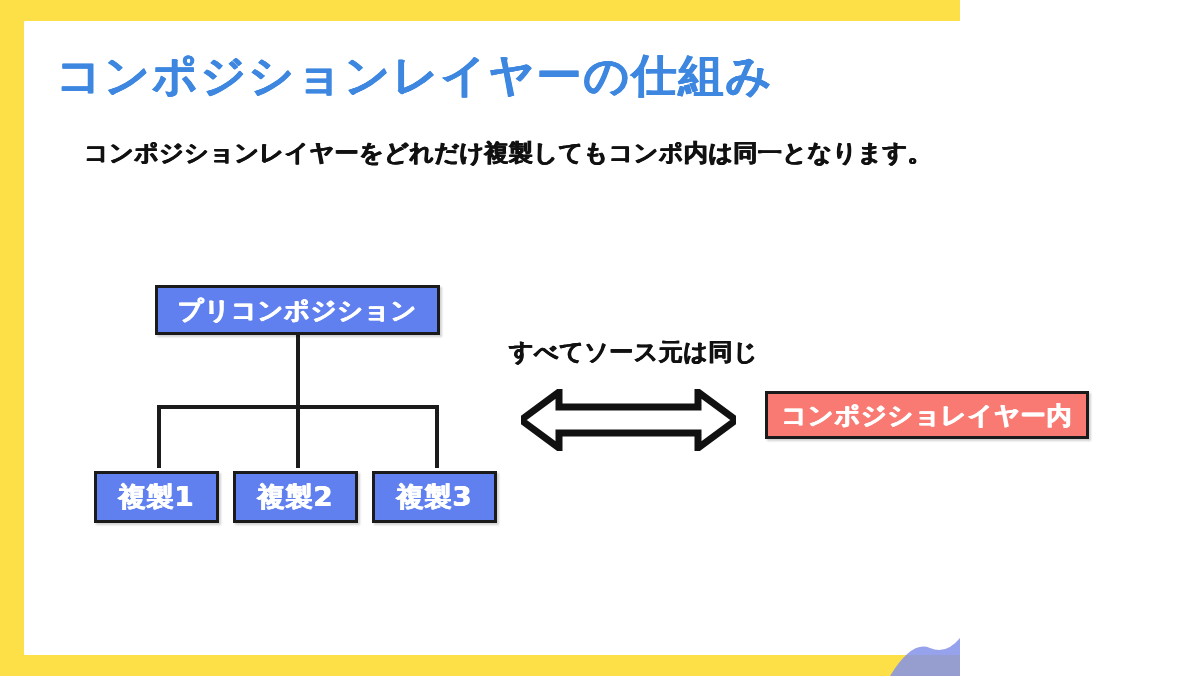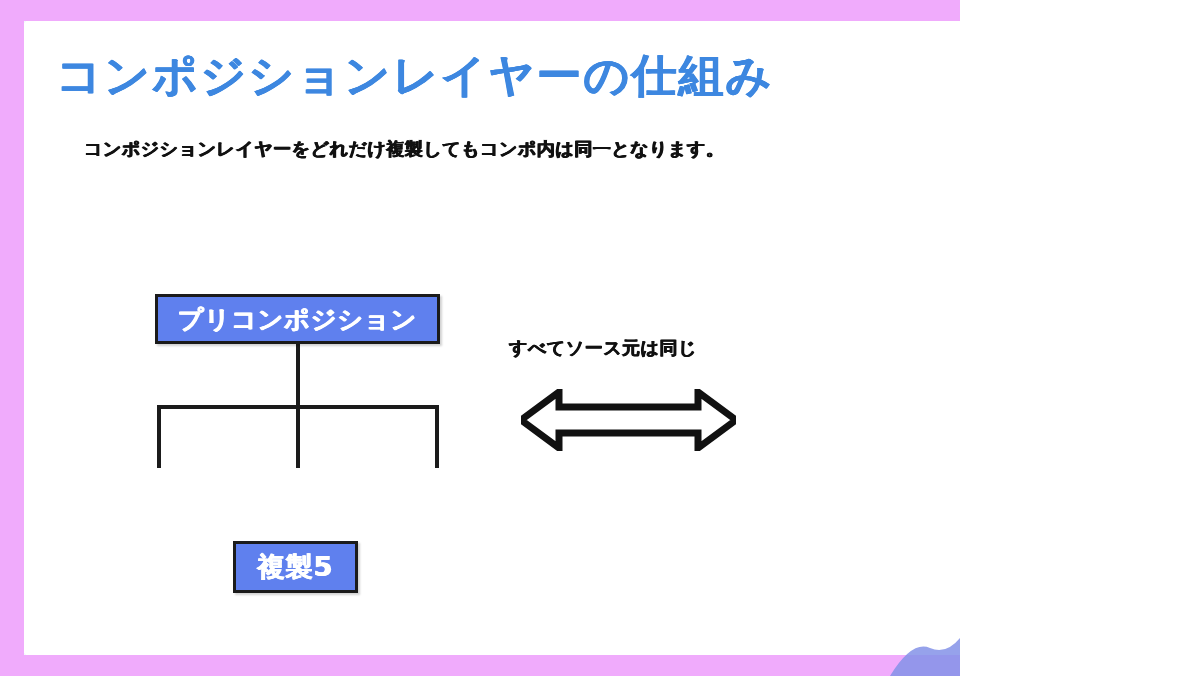--- a/index.html
+++ b/index.html
@@ -12,21 +12,21 @@
     height: 676px;
     overflow: hidden;
     font-family: "DejaVu Sans", "Liberation Sans", sans-serif;
   }
 
   
   #slide-frame {
     position: relative;
     width: 960px;
     height: 676px;
-    background: #f0abfc;
+    background: #fde047;
     box-sizing: border-box;
   }
 
   
   #slide-canvas {
     position: absolute;
     left: 24px;
     top: 21px;
     width: 1152px;
     height: 634px;
@@ -54,21 +54,21 @@
     font-weight: 700;
     color: #3d87e0;
     letter-spacing: 2px;
     white-space: nowrap;
     text-shadow: 0.5px 0 0 #3d87e0, -0.5px 0 0 #3d87e0;
   }
 
   
   .body-line {
     position: absolute;
-    font-size: 18px;
+    font-size: 24px;
     font-weight: 700;
     color: #111111;
     letter-spacing: 0.5px;
     white-space: nowrap;
     text-shadow: 0.6px 0 0 #111, -0.6px 0 0 #111;
   }
   #body-line-1 { left: 60px; top: 116px; }
   #body-line-2 { left: 60px; top: 166px; }
 
   
@@ -92,21 +92,21 @@
     letter-spacing: 1px;
     white-space: nowrap;
     box-shadow: 2px 2px 2px rgba(0,0,0,0.18);
   }
   .node-blue { background: #5f80ee; }
   .node-pink { background: #f87a73; }
 
   
   #node-precomp {
     left: 131px;
-    top: 273px;
+    top: 264px;
     width: 285px;
     height: 50px;
     font-size: 25px;
     text-shadow: 0.6px 0 0 #fff, -0.6px 0 0 #fff;
   }
 
   
   .node-dup {
     width: 125px;
     height: 52px;
@@ -142,21 +142,21 @@
   
   #conn-drop-left { left: 133px; top: 384px; width: 4px;  height: 63px; }
   
   #conn-drop-right{ left: 411px; top: 384px; width: 4px;  height: 63px; }
 
   
   #arrow-caption {
     position: absolute;
     left: 485px;
     top: 315px;
-    font-size: 18px;
+    font-size: 24px;
     font-weight: 700;
     color: #111111;
     white-space: nowrap;
     letter-spacing: 0.5px;
     text-shadow: 0.5px 0 0 #111, -0.5px 0 0 #111;
   }
 
   
   #double-arrow {
     position: absolute;
@@ -192,28 +192,31 @@
 
     <div id="diagram">
 
       <div id="conn-stem" class="connector"></div>
       <div id="conn-bar" class="connector"></div>
       <div id="conn-drop-left" class="connector"></div>
       <div id="conn-drop-right" class="connector"></div>
 
       <div id="node-precomp" class="node-box node-blue">プリコンポジション</div>
 
-      <div id="node-dup-5" class="node-box node-blue node-dup">複製5</div>
+      <div id="node-dup-1" class="node-box node-blue node-dup">複製1</div>
+      <div id="node-dup-2" class="node-box node-blue node-dup">複製2</div>
+      <div id="node-dup-3" class="node-box node-blue node-dup">複製3</div>
 
       <div id="arrow-caption">すべてソース元は同じ</div>
 
       <svg id="double-arrow" viewBox="0 0 215 62">
         <polygon points="0,31 38,3 38,18 177,18 177,3 215,31 177,59 177,44 38,44 38,59" fill="#ffffff" stroke="#111111" stroke-width="7" stroke-linejoin="miter"></polygon>
       </svg>
 
+      <div id="node-complayer" class="node-box node-pink">コンポジショレイヤー内</div>
 
     </div>
 
   </div>
 
   <div id="corner-hill">
     <svg width="70" height="40" viewBox="0 0 70 40">
       <path d="M0 40 Q 22 4 40 12 Q 56 19 70 2 L70 40 Z" fill="#8492e8" opacity="0.85"></path>
     </svg>
   </div>

